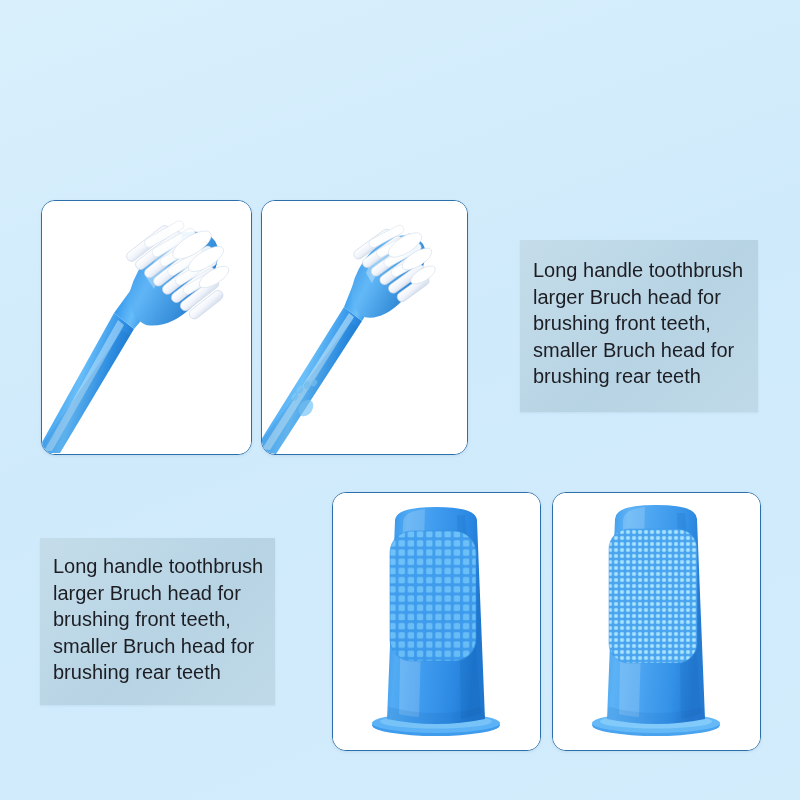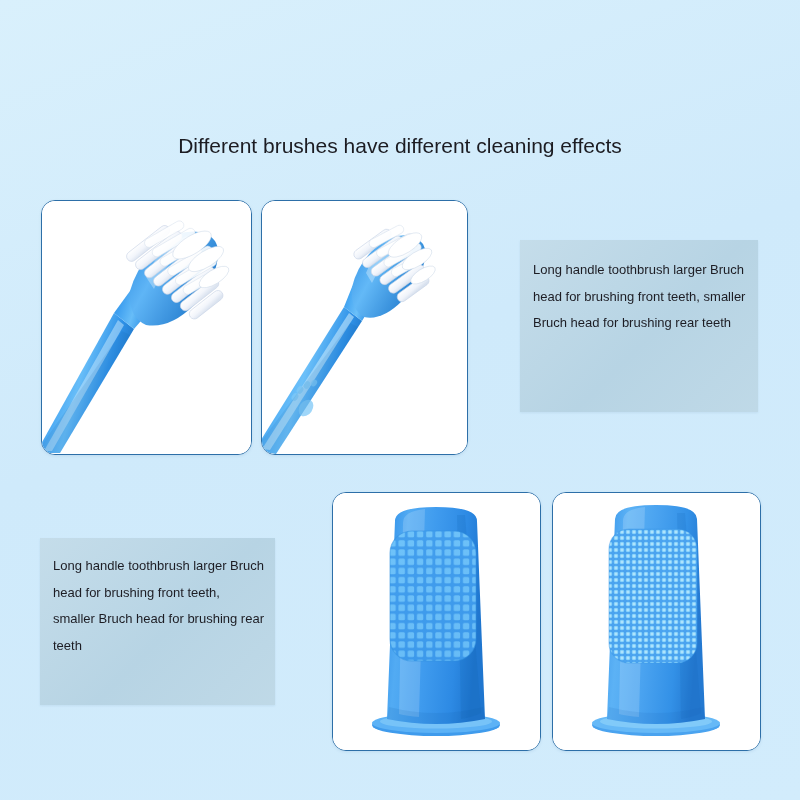--- a/index.html
+++ b/index.html
@@ -78,34 +78,33 @@
     box-shadow: 0 1px 2px rgba(60,110,150,0.10);
   }
   .panel-right { left: 520px; top: 240px; width: 238px; height: 172px; }
   .panel-left  { left: 40px;  top: 538px; width: 235px; height: 167px; }
 
   .panel-text {
     position: absolute;
     left: 13px;
     right: 10px;
     top: 17px;
-    font-size: 13px;
+    font-size: 20px;
     line-height: 26.5px;
     color: #1d1d24;
     font-weight: 400;
   }
   .panel-left .panel-text { top: 15px; }
 </style>
 </head>
 <body>
 
 <div id="infographic">
 
 
-  <div class="subtitle">Different brushes have different cleaning effects</div>
 
   <div class="photo-card card-1">
     <div class="photo-stage">
       <svg class="tb-svg" width="209" height="253" viewBox="0 0 209 253" xmlns="http://www.w3.org/2000/svg">
         <defs>
           <linearGradient id="hgrad1" x1="0" y1="0" x2="1" y2="0.4">
             <stop offset="0" stop-color="#1f7fd6"></stop>
             <stop offset="0.32" stop-color="#3fa0f0"></stop>
             <stop offset="0.55" stop-color="#67bdf8"></stop>
             <stop offset="0.78" stop-color="#2f92e8"></stop>

